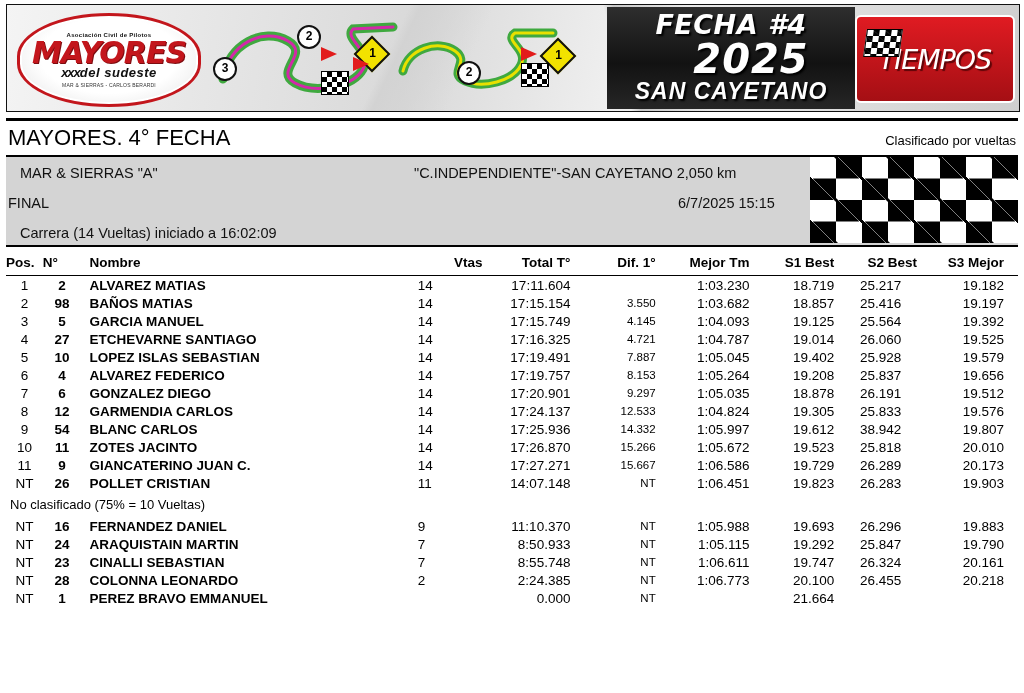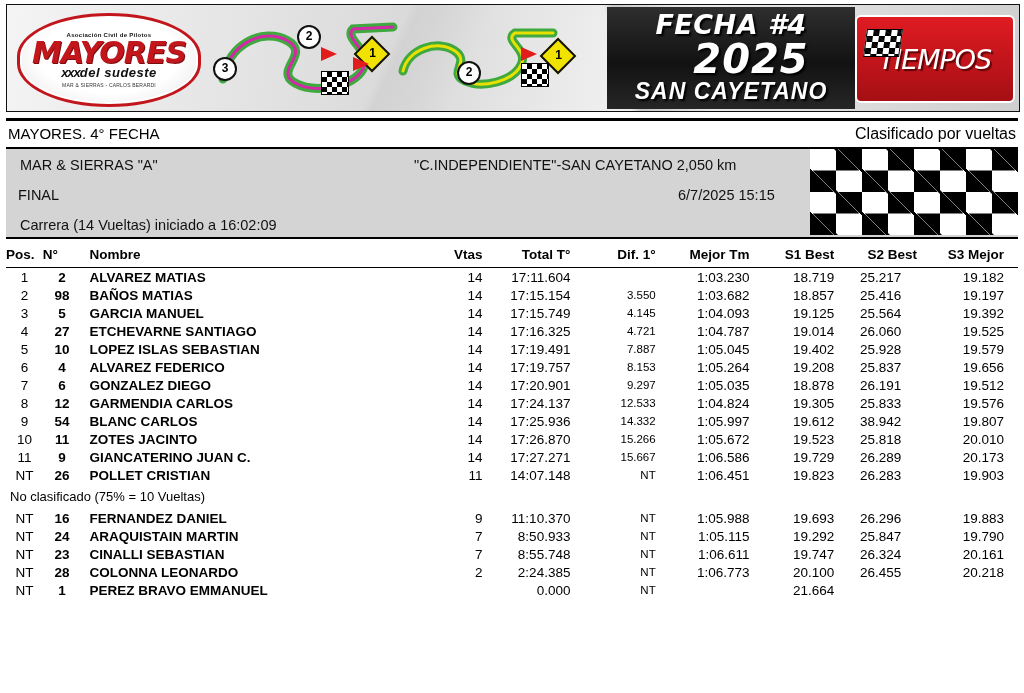--- a/index.html
+++ b/index.html
@@ -216,41 +216,41 @@
   }
   .title-row {
     margin: 0 6px;
     display: flex;
     align-items: baseline;
     justify-content: space-between;
     padding: 4px 2px 4px 2px;
     border-bottom: 2px solid #000;
   }
   .title-left {
-    font-size: 15px;
+    font-size: 22px;
   }
   .title-right {
-    font-size: 16px;
+    font-size: 13px;
   }
 
   
   .info {
     position: relative;
     margin: 0 6px;
     height: 88px;
     background: #d4d4d4;
     border-bottom: 2px solid #000;
   }
   .info-line {
     position: absolute;
     font-size: 14.5px;
     color: #111;
   }
   .i-l1 { left: 14px; top: 8px; }
-  .i-l2 { left: 12px; top: 38px; }
+  .i-l2 { left: 2px; top: 38px; }
   .i-l3 { left: 14px; top: 68px; }
   .i-c1 { left: 408px; top: 8px; }
   .i-c2 { left: 672px; top: 38px; }
   .info-flag {
     position: absolute;
     right: 0; top: 0;
     width: 208px; height: 86px;
     background-color: #ffffff;
     background-image:
       linear-gradient(45deg, #000 25%, transparent 25%, transparent 75%, #000 75%),
@@ -273,21 +273,21 @@
     border-bottom: 1.5px solid #000;
     white-space: nowrap;
   }
   table.results tbody td {
     padding: 1.5px 0;
     white-space: nowrap;
   }
   .c-pos   { width: 38px;  text-align: center; }
   .c-num   { width: 42px;  text-align: center; font-weight: bold; }
   .c-name  { width: 350px; text-align: left; font-weight: bold; padding-left: 8px !important; }
-  .c-vtas  { width: 70px;  text-align: right; }
+  .c-vtas  { width: 70px;  text-align: left; }
   .c-total { width: 92px;  text-align: right; padding-right: 14px !important; }
   .c-dif   { width: 76px;  text-align: right; font-size: 11.5px; padding-right: 6px !important; }
   .c-mejor { width: 92px;  text-align: right; padding-right: 12px !important; }
   .c-s1    { width: 76px;  text-align: right; padding-right: 10px !important; }
   .c-s2    { width: 76px;  text-align: center; padding-right: 10px !important; }
   .c-s3    { width: 80px;  text-align: right; padding-right: 14px !important; }
 
   thead .c-name { text-align: left; padding-left: 8px; }
   thead .c-pos, thead .c-num { text-align: left; padding-left: 4px; }
   thead .c-vtas { text-align: right; }

